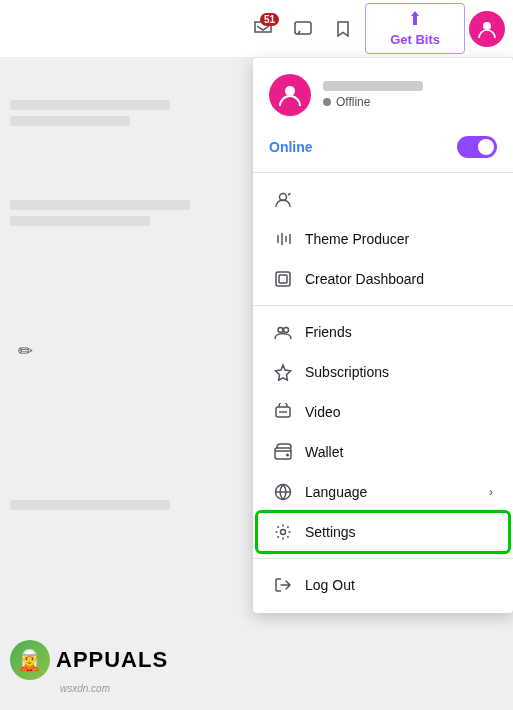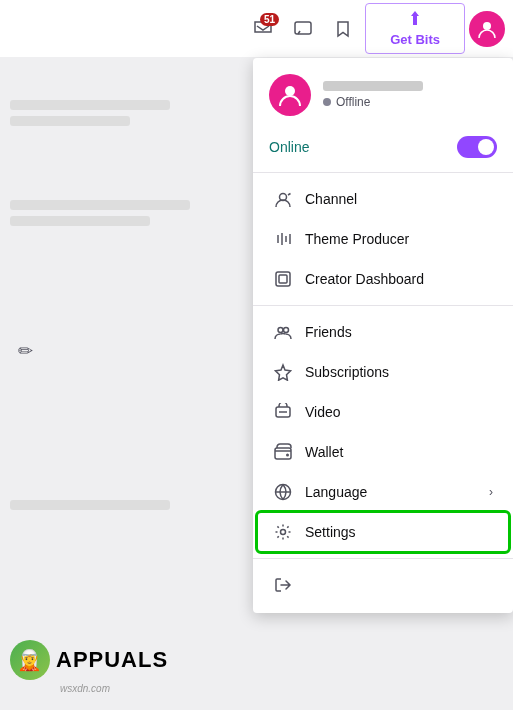--- a/index.html
+++ b/index.html
@@ -138,22 +138,22 @@
     
     .online-row {
       display: flex;
       align-items: center;
       justify-content: space-between;
       padding: 8px 16px;
       margin-bottom: 4px;
     }
     .online-label {
       font-size: 14px;
-      color: #0f766e;
-      font-weight: 400;
+      color: #3b82f6;
+      font-weight: 700;
     }
     .toggle {
       width: 40px; height: 22px;
       background: #9147ff;
       border-radius: 11px;
       position: relative;
       cursor: pointer;
     }
     .toggle-knob {
       position: absolute;
@@ -333,21 +333,20 @@
   <div class="divider"></div>
 
   <div class="menu-item">
     <div class="menu-item-icon">
       <svg width="18" height="18" viewBox="0 0 18 18" fill="none">
         <circle cx="9" cy="7" r="3.5" stroke="#53535f" stroke-width="1.5"></circle>
         <path d="M2 17c0-3.9 3.1-7 7-7s7 3.1 7 7" stroke="#53535f" stroke-width="1.5" fill="none"></path>
         <path d="M14 5l2.5-1.5" stroke="#53535f" stroke-width="1.5"></path>
       </svg>
     </div>
-    <span class="menu-item-label">Channel</span>
   </div>
 
   <div class="menu-item">
     <div class="menu-item-icon">
       <svg width="18" height="18" viewBox="0 0 18 18" fill="none">
         <line x1="4" y1="5" x2="4" y2="13" stroke="#53535f" stroke-width="1.5"></line>
         <line x1="8" y1="3" x2="8" y2="15" stroke="#53535f" stroke-width="1.5"></line>
         <line x1="12" y1="6" x2="12" y2="12" stroke="#53535f" stroke-width="1.5"></line>
         <line x1="16" y1="4" x2="16" y2="14" stroke="#53535f" stroke-width="1.5"></line>
       </svg>
@@ -438,15 +437,16 @@
 
   <div class="divider"></div>
 
   <div class="menu-item">
     <div class="menu-item-icon">
       <svg width="18" height="18" viewBox="0 0 18 18" fill="none">
         <path d="M7 3H3a1 1 0 0 0-1 1v10a1 1 0 0 0 1 1h4" stroke="#53535f" stroke-width="1.5"></path>
         <path d="M12 5l4 4-4 4M7 9h9" stroke="#53535f" stroke-width="1.5" stroke-linecap="round"></path>
       </svg>
     </div>
+    <span class="menu-item-label">Log Out</span>
   </div>
 
 </div>
 
 </body></html>

